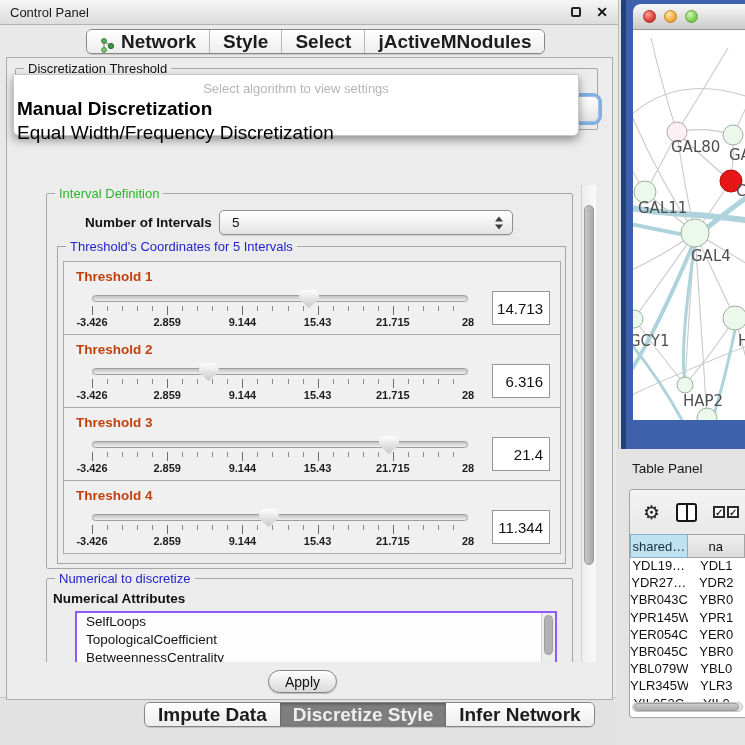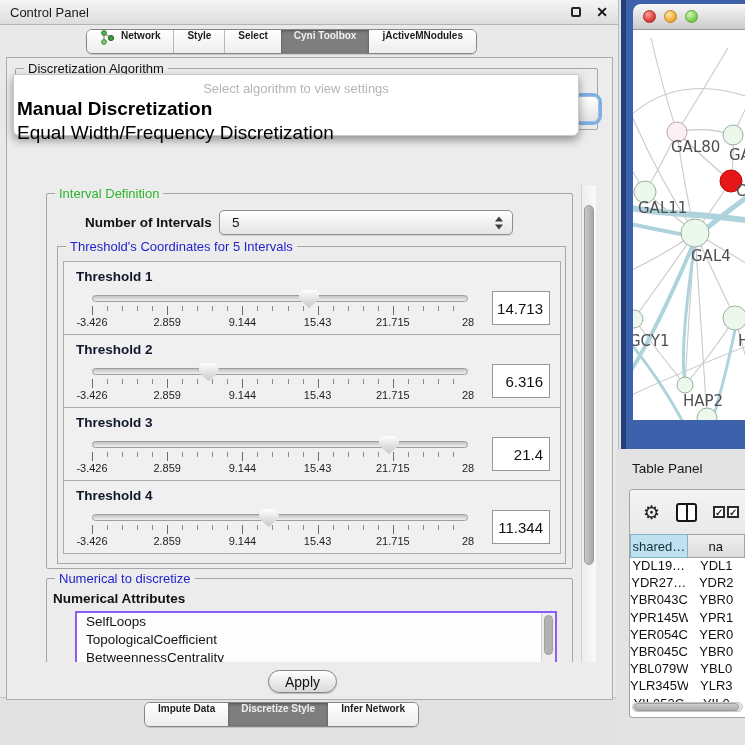--- a/index.html
+++ b/index.html
@@ -13,21 +13,21 @@
   
   #control-panel{position:absolute;left:0;top:0;width:619px;height:698px;background:#e9e9e9;border-right:1px solid #bdbdbd;border-bottom:1px solid #c6c6c6;}
   .titlebar{height:25px;background:linear-gradient(#f5f5f5,#dddddd);border-bottom:1px solid #b3b3b3;display:flex;align-items:center;padding:0 10px;}
   .titlebar .wtitle{flex:1;font-size:13px;color:#1a1a1a;}
   .win-float{width:10px;height:10px;border:2px solid #222;border-radius:2px;margin-right:15px;}
   .win-close{font-size:14px;font-weight:bold;color:#111;line-height:10px;}
 
   .tabstrip{position:absolute;display:flex;border:1px solid #858585;border-radius:6px;overflow:hidden;background:#fff;box-shadow:0 1px 1px rgba(0,0,0,.15);}
   #top-tabs{left:86px;top:29px;height:25px;}
   #bottom-tabs{left:144px;top:702px;height:25px;}
-  .tab{display:flex;align-items:flex-start;gap:6px;padding:0 13px;font-size:10px;font-weight:bold;color:#1c1c1c;background:linear-gradient(#ffffff,#ededed);white-space:nowrap;}
+  .tab{display:flex;align-items:flex-end;gap:6px;padding:0 13px;font-size:19px;font-weight:bold;color:#1c1c1c;background:linear-gradient(#ffffff,#ededed);white-space:nowrap;}
   .tab + .tab{border-left:1px solid #b8b8b8;}
   .tab.selected{background:#7e7e7e;color:#efefef;border-left:none;box-shadow:inset 0 1px 3px rgba(0,0,0,.35);}
   .tab.selected + .tab{border-left:none;}
 
   #content-panel{position:absolute;left:6px;top:57px;width:607px;height:643px;background:#ececec;border:1px solid #adadad;}
 
   .group{position:absolute;border:1px solid #a6a6a6;border-radius:2px;}
   .gtitle{position:absolute;top:-8px;left:8px;background:#ececec;padding:0 4px;font-size:13px;white-space:nowrap;}
   .gtitle.green{color:#2cb52c;}
   .gtitle.blue{color:#2323cc;}
@@ -55,30 +55,30 @@
   #vscroll{position:absolute;right:0;top:0;width:15px;height:477px;background:linear-gradient(to right,#ededed,#fafafa);border-left:1px solid #d2d2d2;}
   #vscroll .vthumb{position:absolute;left:2px;top:20px;width:10px;height:360px;border-radius:6px;background:linear-gradient(to right,#c9c9c9,#a8a8a8);border:1px solid #9c9c9c;}
 
   #interval-group{left:32px;top:8px;width:527px;height:376px;}
   #numint-label{position:absolute;left:38px;top:21px;font-weight:bold;font-size:13.5px;}
   #numint-combo{left:172px;top:16px;width:294px;height:25px;}
   #thr-group{position:absolute;left:10px;top:52px;width:509px;height:318px;border:1px solid #a6a6a6;}
   #thr-group .gtitle{background:#ececec;}
 
   .thr-box{position:absolute;left:5px;width:498px;height:74px;border:1px solid #ababab;background:#f0f0f0;padding:7px 10px 0 12px;}
-  .thr-label{font-weight:bold;font-size:13.5px;color:#0f172a;}
+  .thr-label{font-weight:bold;font-size:13.5px;color:#c2410c;}
   .thr-row{display:flex;align-items:flex-start;margin-top:5px;}
   .slider-wrap{flex:1;position:relative;height:44px;margin:0 24px 0 16px;}
   .track{position:absolute;left:0;right:0;top:6px;height:7px;border-radius:4px;background:linear-gradient(#c2c2c2,#f0f0f0);border:1px solid #9e9e9e;}
   .thumb{position:absolute;top:1px;width:20px;height:18px;transform:translateX(-50%);background:linear-gradient(#fefefe,#c8c8c8);clip-path:polygon(18% 0,82% 0,100% 18%,100% 52%,50% 100%,0 52%,0 18%);filter:drop-shadow(0 0 1px #777);}
   .ticks{position:absolute;left:0;right:0;top:17px;height:9px;}
   .ticks .minor{position:absolute;left:0;right:0;top:0;height:5px;background-image:repeating-linear-gradient(to right,#8a8a8a 0 1px,transparent 1px 4%);}
   .ticks .major{position:absolute;left:0;right:0;top:0;height:9px;background-image:repeating-linear-gradient(to right,#6d6d6d 0 1px,transparent 1px 20%);}
   .slabels{position:absolute;left:0;right:0;top:27px;height:13px;}
-  .slabel{position:absolute;transform:translateX(-50%);font-size:11px;font-weight:normal;color:#1d1d1d;white-space:nowrap;}
+  .slabel{position:absolute;transform:translateX(-50%);font-size:11px;font-weight:bold;color:#1d1d1d;white-space:nowrap;}
   .p0{left:0%}.p1{left:20%}.p2{left:40%}.p3{left:60%}.p4{left:80%}.p5{left:100%}
   .value-box{width:58px;height:34px;margin-top:2px;background:#fff;border:1px solid #979797;display:flex;align-items:center;justify-content:flex-end;padding-right:6px;font-size:15px;color:#111;}
 
   #attr-group{left:32px;top:393px;width:527px;height:120px;}
   #attr-label{position:absolute;left:6px;top:12px;font-weight:bold;font-size:13.5px;}
   #attr-list{position:absolute;left:28px;top:32px;width:482px;height:80px;background:#fdfdfd;border:2px solid #8b5cf6;}
   #attr-list .item{font-size:13.5px;padding:1px 0 2px 9px;color:#131313;}
   #attr-vscroll{position:absolute;right:0;top:0;width:14px;height:100%;background:#ededed;border-left:1px solid #d5d5d5;}
   #attr-vscroll .vthumb{position:absolute;left:2px;top:2px;width:9px;height:40px;border-radius:5px;background:#b2b2b2;border:1px solid #a0a0a0;}
 
@@ -133,32 +133,29 @@
         <circle cx="11" cy="8" r="2.6" fill="#3b9a3b" stroke="#256625"></circle>
       </svg>
       <span>Network</span>
     </div>
     <div class="tab">
         <span>Style</span>
       </div>
     <div class="tab">
         <span>Select</span>
       </div>
-    <div class="tab selected">
-        <span>Cyni Toolbox</span>
-      </div>
     <div class="tab">
         <span>jActiveMNodules</span>
       </div>
   </div>
 
   <div id="content-panel">
 
     <div id="algo-group" class="group">
-      <span class="gtitle dark">Discretization Algorithm</span>
+      <span class="gtitle dark">Discretization Threshold</span>
     </div>
     <div id="algo-combo"></div>
     <div id="algo-popup">
       <div class="prompt">Select algorithm to view settings</div>
       <div class="opt selected">Manual Discretization</div>
       <div class="opt">Equal Width/Frequency Discretization</div>
     </div>
 
 
     <div id="scrollvp">

